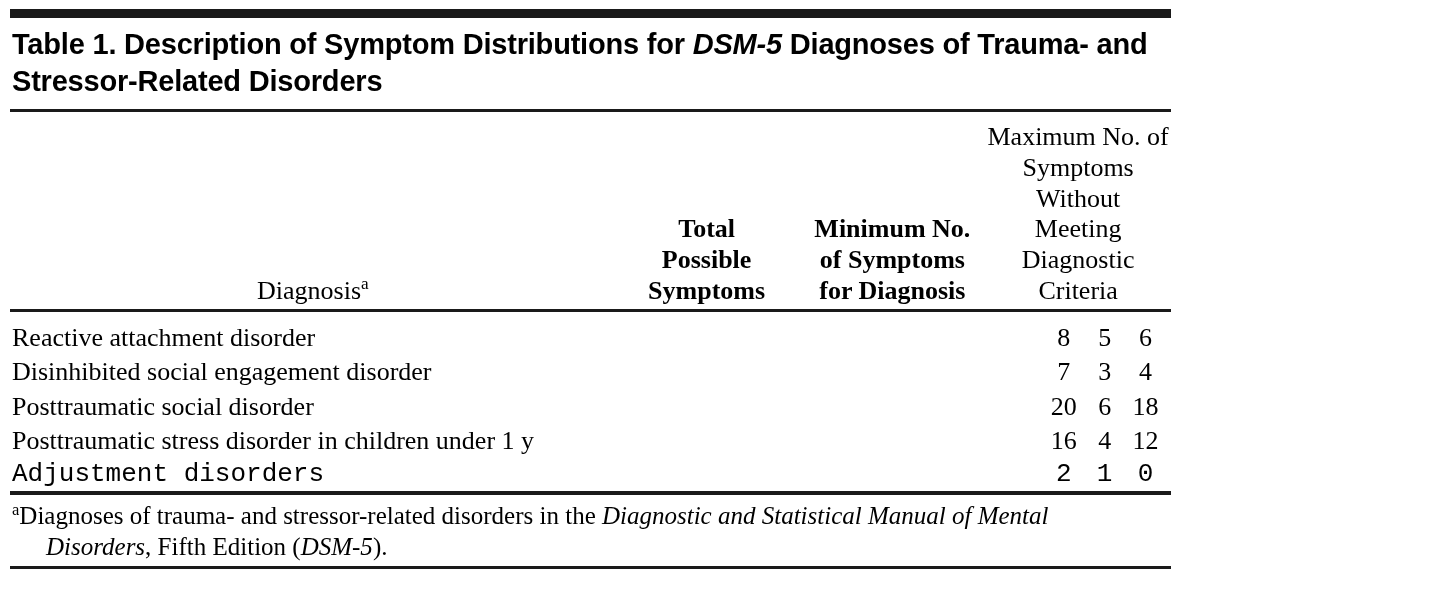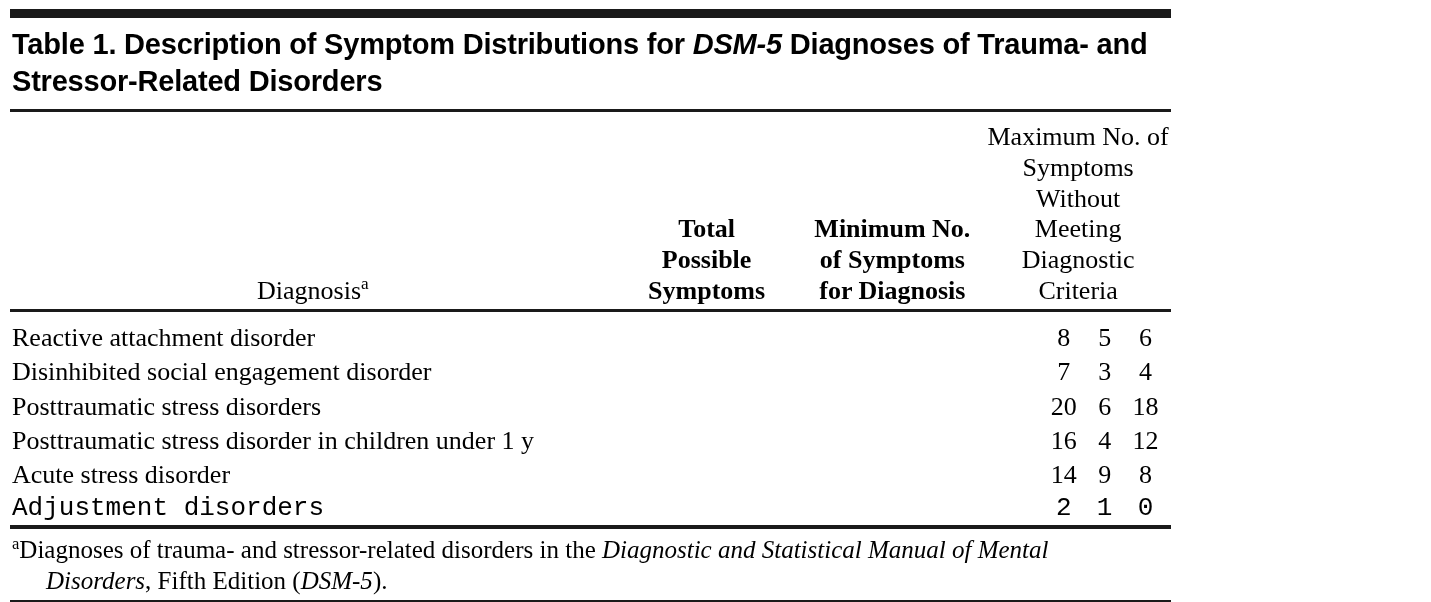--- a/index.html
+++ b/index.html
@@ -166,38 +166,32 @@
         <td class="col-num num">5</td>
         <td class="col-num-wide num">6</td>
       </tr>
       <tr>
         <td class="col-diag diag">Disinhibited social engagement disorder</td>
         <td class="col-num num">7</td>
         <td class="col-num num">3</td>
         <td class="col-num-wide num">4</td>
       </tr>
       <tr>
-        <td class="col-diag diag">Posttraumatic stress disorders</td>
+        <td class="col-diag diag">Posttraumatic social disorder</td>
         <td class="col-num num">20</td>
         <td class="col-num num">6</td>
         <td class="col-num-wide num">18</td>
       </tr>
       <tr>
         <td class="col-diag diag">Posttraumatic stress disorder in children under 1 y</td>
         <td class="col-num num">16</td>
         <td class="col-num num">4</td>
         <td class="col-num-wide num">12</td>
       </tr>
       <tr>
-        <td class="col-diag diag">Acute stress disorder</td>
-        <td class="col-num num">14</td>
-        <td class="col-num num">9</td>
-        <td class="col-num-wide num">8</td>
-      </tr>
-      <tr>
         <td class="col-diag diag">Adjustment disorders</td>
         <td class="col-num num">2</td>
         <td class="col-num num">1</td>
         <td class="col-num-wide num">0</td>
       </tr>
     </tbody>
   </table>
 
   <div class="rule-bottom"></div>
 

